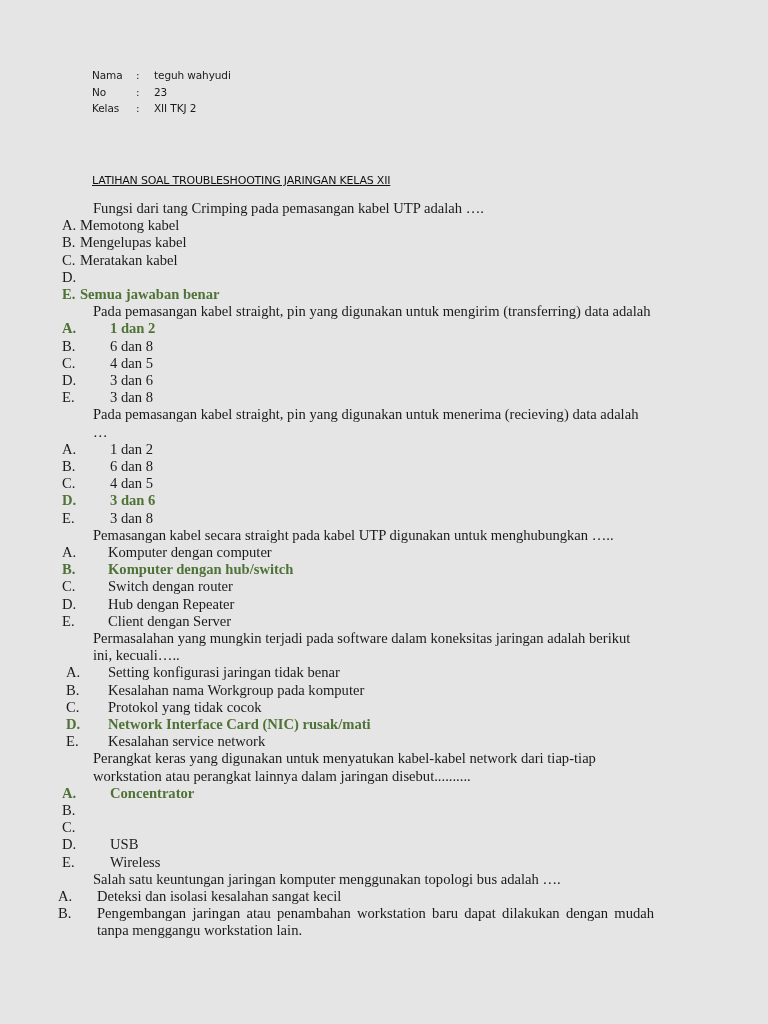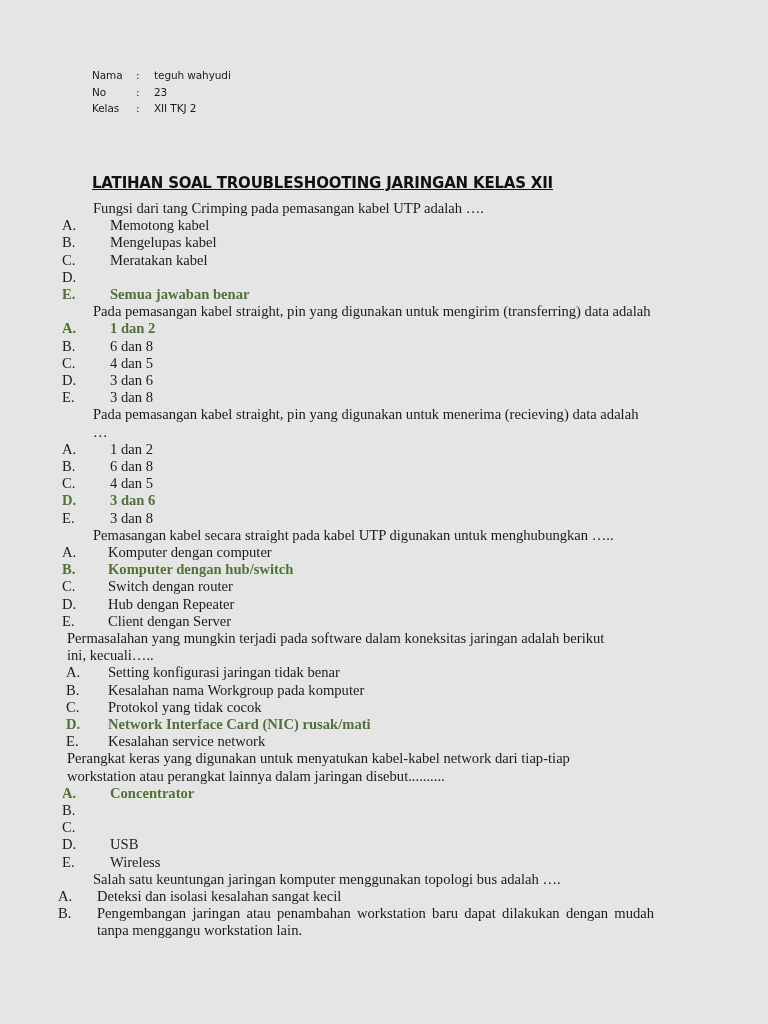--- a/index.html
+++ b/index.html
@@ -42,22 +42,22 @@
   .id-label { width: 44px; display: inline-block; }
   .id-colon { width: 18px; display: inline-block; }
   .id-value { display: inline-block; }
 
   
   .doc-title {
     position: absolute;
     left: 92px;
     top: 174px;
     font-family: "DejaVu Sans", "Liberation Sans", sans-serif;
-    font-size: 15px;
-    font-weight: bold;
+    font-size: 11px;
+    font-weight: normal;
     text-decoration: underline;
     letter-spacing: -0.2px;
     color: #111111;
     white-space: nowrap;
   }
 
   
   .quiz {
     position: absolute;
     left: 0px;
@@ -67,21 +67,21 @@
   .qblock { position: relative; }
 
   .stem {
     font-size: 14.6px;
     line-height: 17.2px;
     color: #1b1b1b;
     text-align: justify;
     margin: 0;
   }
   .stem.indent-a { margin-left: 93px; margin-right: 90px; }
-  .stem.indent-b { margin-left: 67px; margin-right: 91px; }
+  .stem.indent-b { margin-left: 93px; margin-right: 91px; }
   .stem.nojust { text-align: left; }
 
   ol.options {
     list-style: none;
     margin: 0;
     padding: 0;
   }
   ol.options > li {
     position: relative;
     font-size: 14.6px;
@@ -93,21 +93,21 @@
     position: absolute;
     top: 0;
     display: inline-block;
   }
   .opt-text {
     display: block;
   }
 
   
   .g1 .opt-letter { left: 62px; }
-  .g1 .opt-text   { margin-left: 110px; }
+  .g1 .opt-text   { margin-left: 80px; }
 
   .g2 .opt-letter { left: 62px; }
   .g2 .opt-text   { margin-left: 110px; }
 
   .g3 .opt-letter { left: 62px; }
   .g3 .opt-text   { margin-left: 110px; }
 
   .g4 .opt-letter { left: 62px; }
   .g4 .opt-text   { margin-left: 108px; }
 

